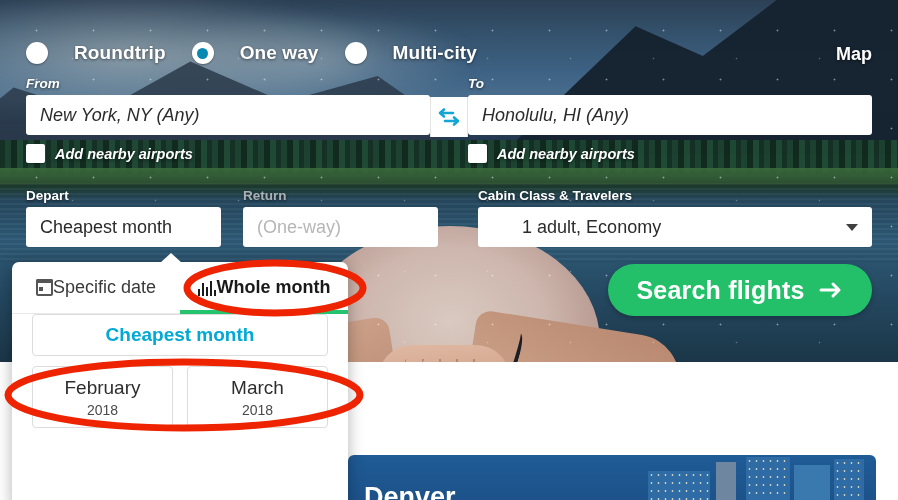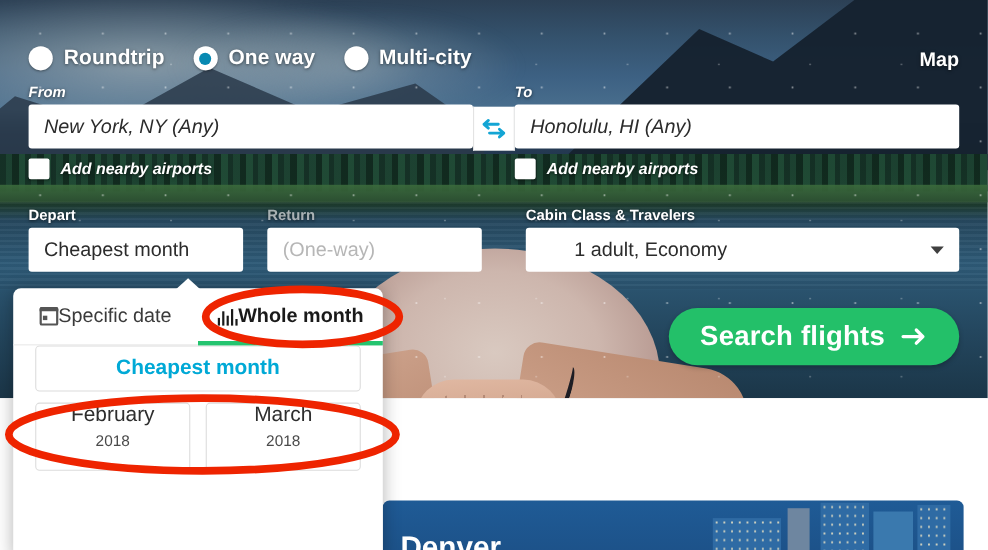--- a/index.html
+++ b/index.html
@@ -110,21 +110,21 @@
       radial-gradient(circle, rgba(255,255,255,.55) .6px, rgba(0,0,0,0) 1.1px);
     background-size: 57px 49px, 83px 71px;
     background-position: 8px 6px, 31px 23px;
     opacity: .55;
   }
 
   
   .form { position: absolute; left: 0; top: 0; width: 898px; z-index: 5; }
 
   .triprow { position: absolute; left: 26px; top: 42px; display: flex; align-items: center; gap: 26px; }
-  .radio { display: flex; align-items: center; gap: 10px; cursor: pointer; text-align: center; }
+  .radio { display: flex; align-items: center; gap: 26px; cursor: pointer; text-align: center; }
   .radio .dot {
     width: 22px; height: 22px; border-radius: 50%; background: #fff; flex: none;
     box-shadow: 0 1px 2px rgba(0,0,0,.35);
     display: flex; align-items: center; justify-content: center;
   }
   .radio.on .dot::after {
     content: ""; width: 11px; height: 11px; border-radius: 50%; background: #0889b2;
   }
   .radio .lbl {
     color: #fff; font-size: 19px; font-weight: 600; letter-spacing: .1px;
@@ -170,21 +170,21 @@
   .col-ret { width: 200px; margin-left: 22px; }
   .col-cab { width: 404px; margin-left: 40px; }
   .sel { position: relative; padding-left: 44px; }
   .caret {
     position: absolute; right: 14px; top: 50%; margin-top: -3px;
     width: 0; height: 0; border-left: 6px solid transparent; border-right: 6px solid transparent;
     border-top: 7px solid #3f3f3f;
   }
 
   .searchbtn {
-    position: absolute; left: 608px; top: 280px; width: 264px; height: 52px;
+    position: absolute; left: 608px; top: 264px; width: 264px; height: 52px;
     background: #23c069; border-radius: 26px; border: none;
     color: #fff; font-size: 25px; font-weight: 700; letter-spacing: .2px;
     display: flex; align-items: center; justify-content: center; gap: 13px;
     cursor: pointer; box-shadow: 0 2px 5px rgba(0,0,0,.25);
     z-index: 6;
   }
 
   
   .panel {
     position: absolute; left: 12px; top: 262px; width: 336px; height: 245px;
@@ -217,21 +217,21 @@
   }
   .opt {
     margin: 0 20px 10px; height: 42px; border: 1px solid #dcdcdc; border-radius: 4px;
     display: flex; align-items: center; justify-content: center; cursor: pointer;
     background: #fff;
   }
   .opt.cheapest { color: #00a9d6; font-size: 19px; font-weight: 700; }
   .months { display: flex; gap: 14px; margin: 0 20px; }
   .month {
     flex: 1; height: 62px; border: 1px solid #dcdcdc; border-radius: 4px; background: #fff;
-    display: flex; flex-direction: column; align-items: center; justify-content: flex-start; gap: 3px;
+    display: flex; flex-direction: column; align-items: center; justify-content: center; gap: 3px;
     cursor: pointer;
   }
   .month .m { font-size: 19px; color: #2e2e2e; }
   .month .y { font-size: 14px; color: #4a4a4a; }
 
   
   .below { position: absolute; left: 0; top: 362px; width: 898px; height: 138px; background: #fff; }
   .citycard {
     position: absolute; left: 348px; top: 455px; width: 528px; height: 62px;
     background: linear-gradient(to bottom, #1f5b96, #1c4f85);

